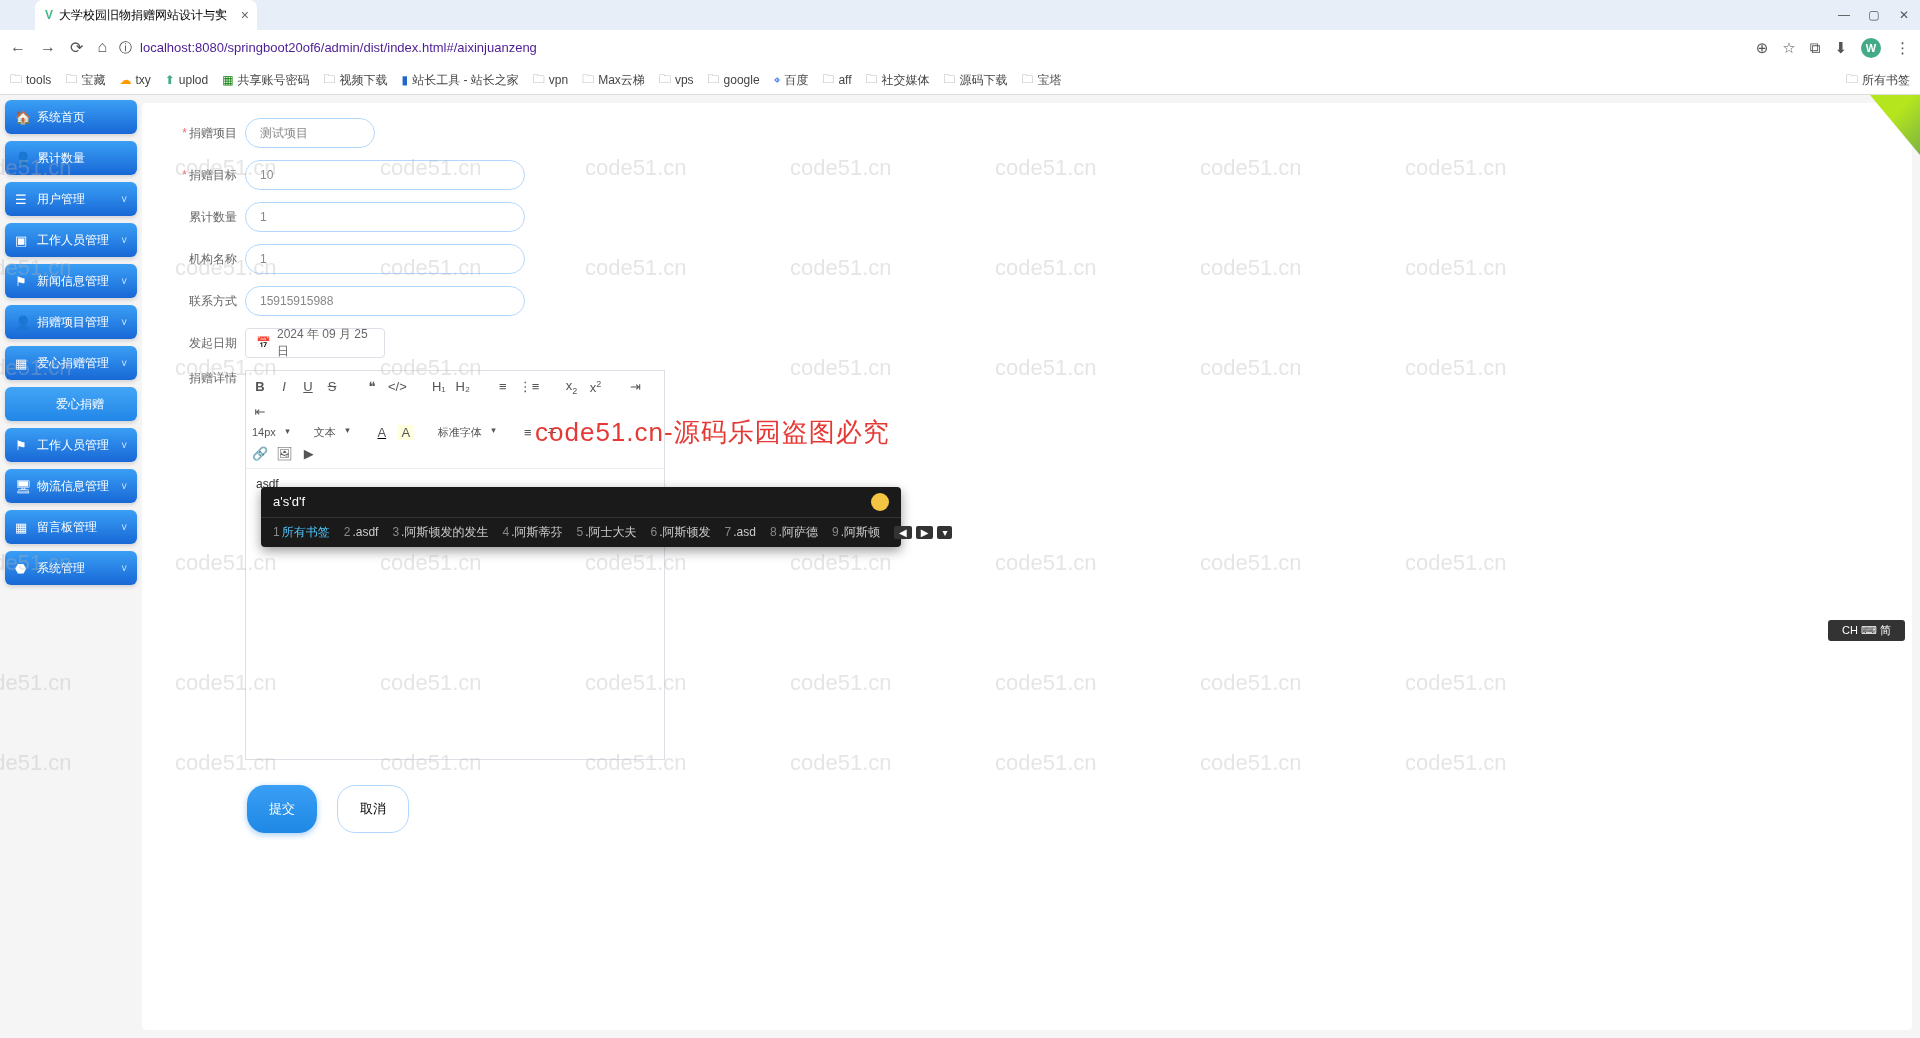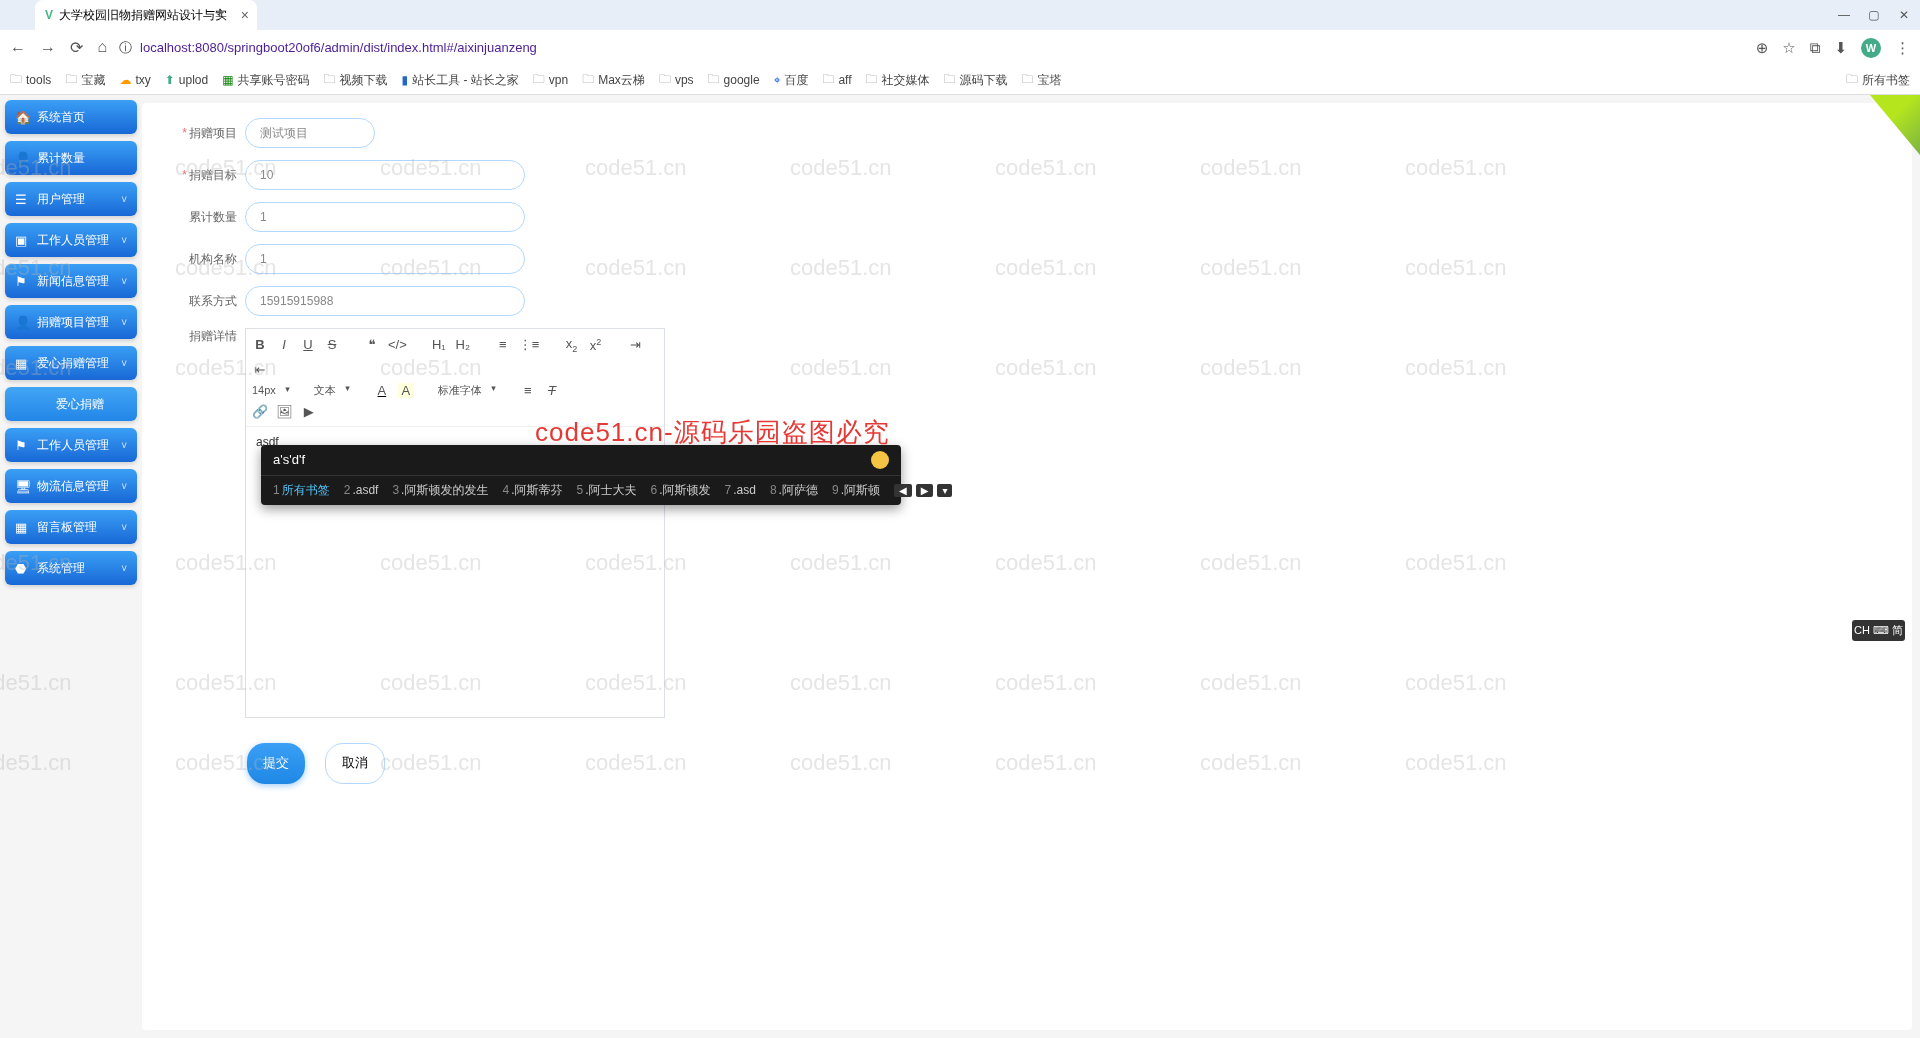--- a/index.html
+++ b/index.html
@@ -63,30 +63,30 @@
 .ime-emoji { width: 18px; height: 18px; border-radius: 50%; background: #f4c542; }
 .ime-cands { padding: 6px 12px; display: flex; gap: 14px; align-items: center; font-size: 12px; white-space: nowrap; }
 .cand { color: #ccc; }
 .cand.sel { color: #4fc3f7; }
 .cand-num { color: #888; margin-right: 2px; }
 .ime-nav { margin-left: auto; display: flex; gap: 4px; font-size: 10px; }
 .ime-arrow { background: #333; padding: 1px 5px; border-radius: 2px; }
 
 
 .btn-row { display: flex; gap: 20px; margin-top: 25px; padding-left: 85px; }
-.btn { height: 41px; padding: 0 16px; border-radius: 18px; font-size: 13px; border: none; cursor: pointer; }
+.btn { height: 48px; padding: 0 22px; border-radius: 18px; font-size: 13px; border: none; cursor: pointer; }
 .btn-primary { background: linear-gradient(180deg, #3a9ff5, #1e88e5); color: #fff; box-shadow: 0 2px 6px rgba(30,136,229,0.4); }
 .btn-cancel { background: #fff; border: 1px solid #b3d8ff; color: #000000; }
 
 
 .watermark { position: absolute; color: rgba(180,180,180,0.35); font-size: 22px; font-weight: 400; pointer-events: none; z-index: 1; }
 .watermark-red { position: absolute; color: #e53935; font-size: 26px; font-weight: 500; letter-spacing: 1px; pointer-events: none; z-index: 5; }
 
 
-.ime-badge { position: fixed; right: 15px; top: 620px; background: #333; color: #fff; font-size: 11px; padding: 3px 2px; border-radius: 3px; display: flex; align-items: center; gap: 3px; }
+.ime-badge { position: fixed; right: 15px; top: 620px; background: #333; color: #fff; font-size: 11px; padding: 3px 14px; border-radius: 3px; display: flex; align-items: center; gap: 3px; }
 
 
 .corner-deco { position: fixed; right: 0; top: 95px; width: 50px; height: 60px; background: linear-gradient(135deg, #b5e61d 40%, #7cb342 100%); clip-path: polygon(100% 0, 100% 100%, 0 0); border-radius: 0 0 0 30px; }
 
 .sub-x { font-size: 9px; vertical-align: sub; }
 .sup-x { font-size: 9px; vertical-align: super; }
 </style>
 </head>
 <body>
 
@@ -332,20 +332,27 @@
     <div class="form-row">
       <span class="form-label">机构名称</span>
       <input class="form-input" value="1" style="">
     </div>
 
     <div class="form-row">
       <span class="form-label">联系方式</span>
       <input class="form-input" value="15915915988" style="">
     </div>
 
+    <div class="form-row">
+      <span class="form-label">发起日期</span>
+      <div class="date-input">
+        <span class="date-icon">📅</span>
+        <span>2024 年 09 月 25 日</span>
+      </div>
+    </div>
 
     <div class="form-row" style="align-items:flex-start;">
       <span class="form-label">捐赠详情</span>
       <div class="editor-wrap">
         <div class="editor-toolbar">
           <div class="tb-row">
             <span class="tb-btn bold">B</span>
             <span class="tb-btn italic">I</span>
             <span class="tb-btn underline">U</span>
             <span class="tb-btn strike">S</span>

